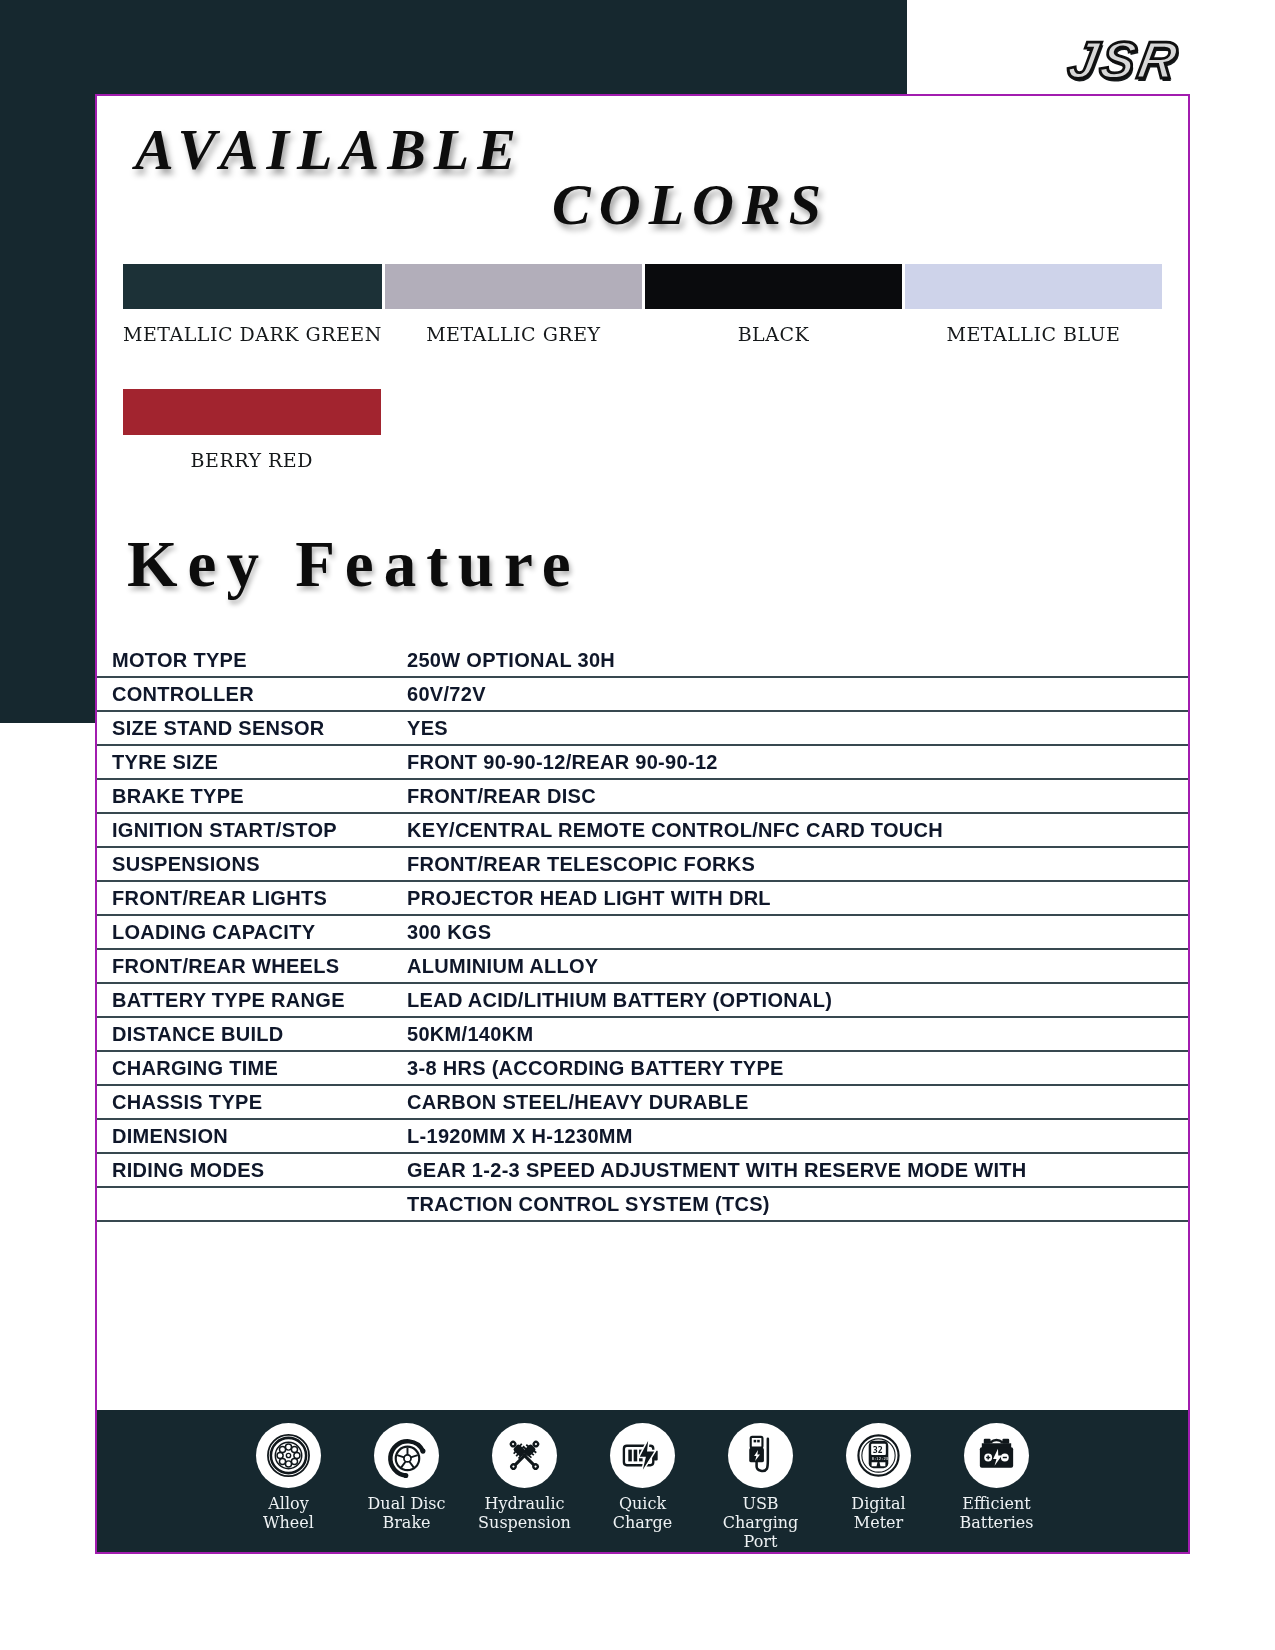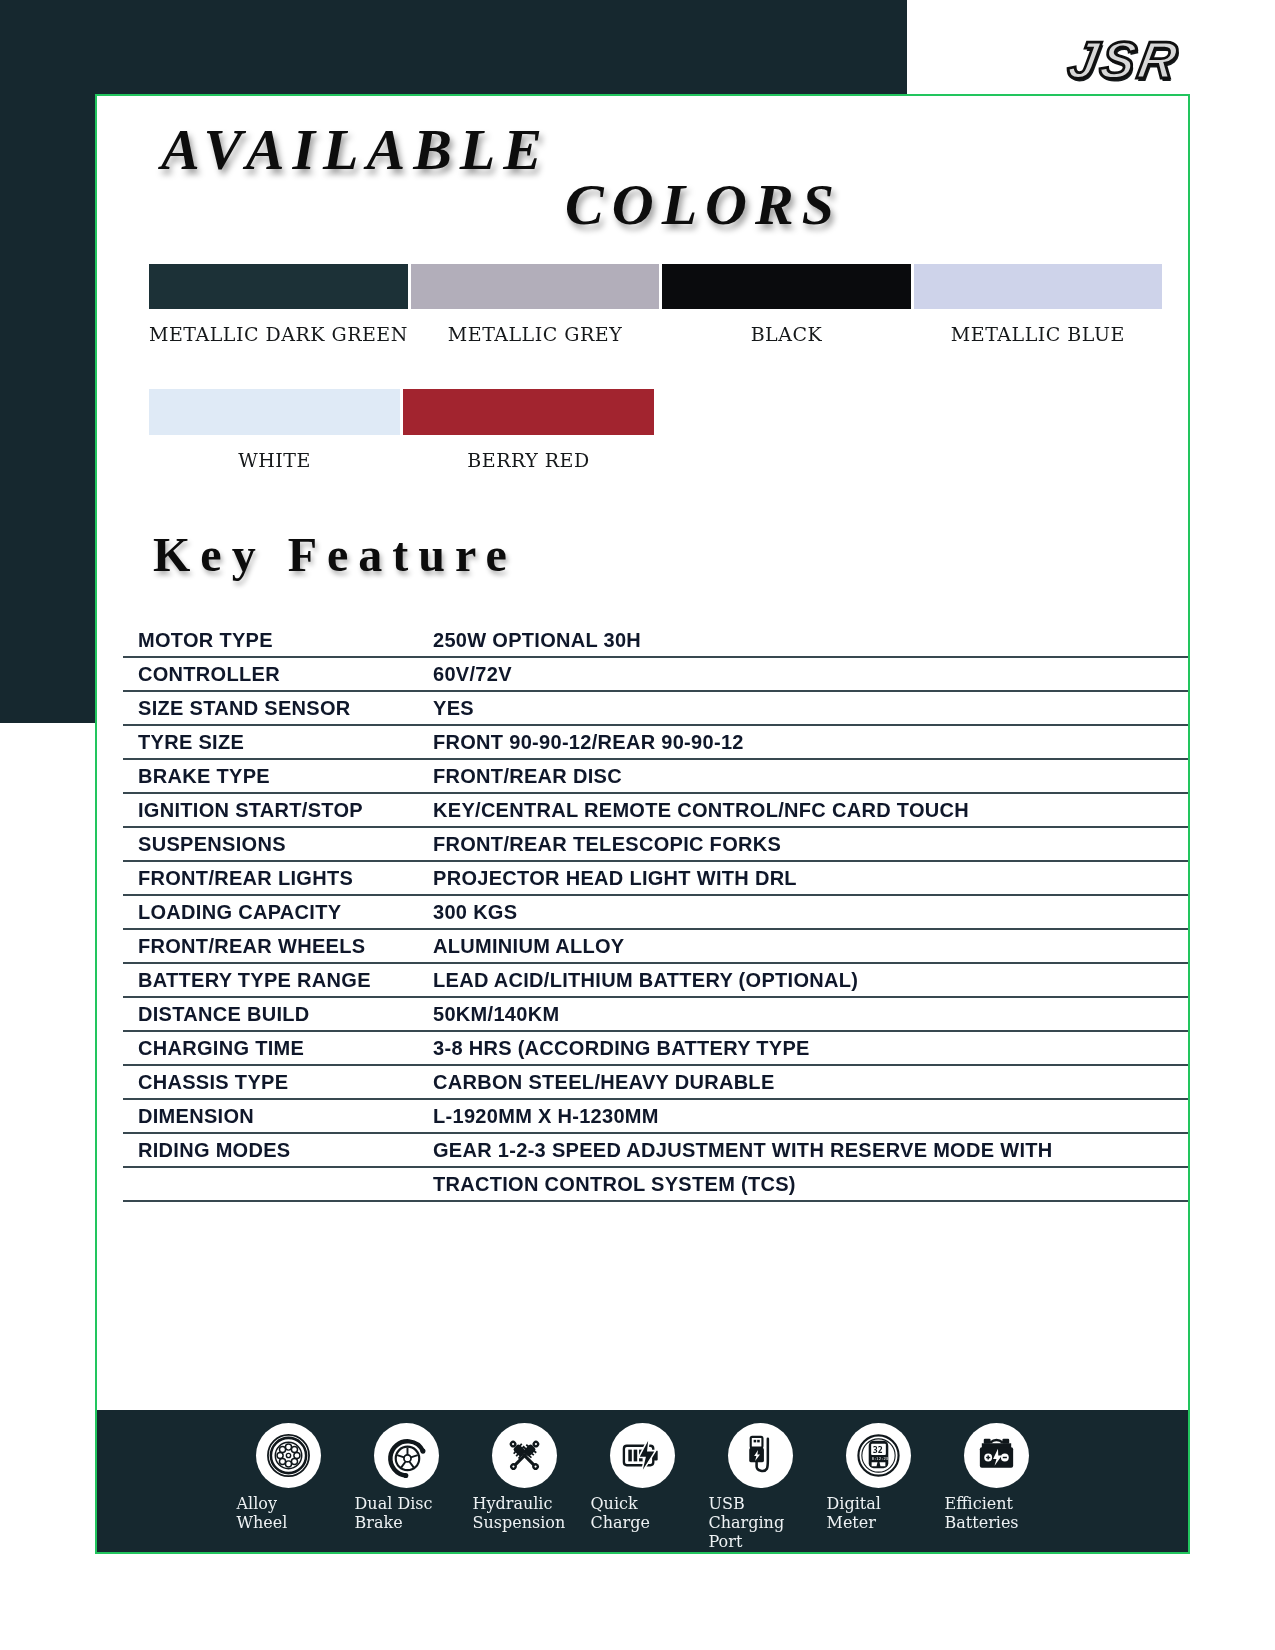--- a/index.html
+++ b/index.html
@@ -11,48 +11,48 @@
   .teal-left{position:absolute;left:0;top:0;width:95px;height:723px;background:#16282f;}
 
   
   .logo{position:absolute;top:30px;right:96px;transform:skewX(-10deg);
         font-family:"Liberation Sans",sans-serif;font-weight:900;font-style:italic;
         font-size:52px;letter-spacing:3px;color:#d7d7d7;
         -webkit-text-stroke:2.8px #101010;text-shadow:2px 3px 0 #15191b;}
 
   
   .card{position:absolute;left:95px;top:94px;width:1095px;height:1460px;background:#ffffff;
-        border:2px solid #22c55e;box-sizing:border-box;padding-left:26px;}
+        border:2px solid #a21caf;box-sizing:border-box;}
 
   .colors-title{margin:26px 0 0 38px;font-family:"Liberation Serif",serif;font-style:italic;
         font-weight:700;font-size:58px;line-height:55px;letter-spacing:8px;color:#0d0d0d;
         text-shadow:3px 5px 6px rgba(0,0,0,.38);}
   .colors-title .t1,.colors-title .t2{display:block;}
   .colors-title .t2{margin-left:58px;text-align:center;}
 
   .chip-grid{display:grid;grid-template-columns:repeat(4,1fr);column-gap:3px;margin:32px 26px 0 26px;}
   .chip-grid.row2{margin-top:44px;}
   .chip{height:45px;}
   .row2 .chip{height:46px;}
   .chip-label{margin-top:14px;text-align:center;font-family:"DejaVu Serif",serif;
         font-size:19px;letter-spacing:.5px;color:#15181a;white-space:nowrap;}
 
   .feature-title{margin:56px 0 0 30px;font-family:"Liberation Serif",serif;font-weight:700;
-        font-size:48px;letter-spacing:10px;color:#0c0c0c;text-shadow:2px 4px 5px rgba(0,0,0,.3);}
+        font-size:65px;letter-spacing:10px;color:#0c0c0c;text-shadow:2px 4px 5px rgba(0,0,0,.3);}
 
   .spec-table{margin-top:42px;}
   .spec-row{display:grid;grid-template-columns:295px 1fr;align-items:center;
         border-bottom:2px solid #384850;padding:5px 10px 4px 15px;min-height:34px;
         box-sizing:border-box;font-weight:700;font-size:20px;color:#0f172a;letter-spacing:.3px;}
   .spec-label,.spec-value{white-space:nowrap;}
 
   
   .icon-bar{position:absolute;left:0;right:0;bottom:0;height:142px;background:#16282f;
         display:flex;justify-content:center;gap:14px;padding-top:13px;box-sizing:border-box;}
-  .icon-item{width:104px;text-align:left;}
+  .icon-item{width:104px;text-align:center;}
   .icon-circle{width:65px;height:65px;margin:0 auto;background:#ffffff;border-radius:50%;
         display:flex;align-items:center;justify-content:center;}
   .icon-circle svg{width:47px;height:47px;display:block;}
   .icon-label{margin-top:6px;font-family:"DejaVu Serif",serif;font-size:16px;line-height:1.2;
         color:#eef2f4;}
   .mono{font-family:"DejaVu Sans Mono",monospace;}
 </style>
 </head>
 <body>
 
@@ -85,24 +85,20 @@
         <div class="chip" style="background: rgb(10, 11, 13);"></div>
         <div class="chip-label">BLACK</div>
       </div>
       <div class="swatch">
         <div class="chip" style="background: rgb(206, 211, 234);"></div>
         <div class="chip-label">METALLIC BLUE</div>
       </div>
     </div>
 
     <div class="chip-grid row2">
-      <div class="swatch">
-        <div class="chip" style="background: rgb(223, 234, 246);"></div>
-        <div class="chip-label">WHITE</div>
-      </div>
       <div class="swatch">
         <div class="chip" style="background: rgb(162, 36, 47);"></div>
         <div class="chip-label">BERRY RED</div>
       </div>
     </div>
 
     <h2 class="feature-title">Key Feature</h2>
 
     <div class="spec-table">
       <div class="spec-row">

